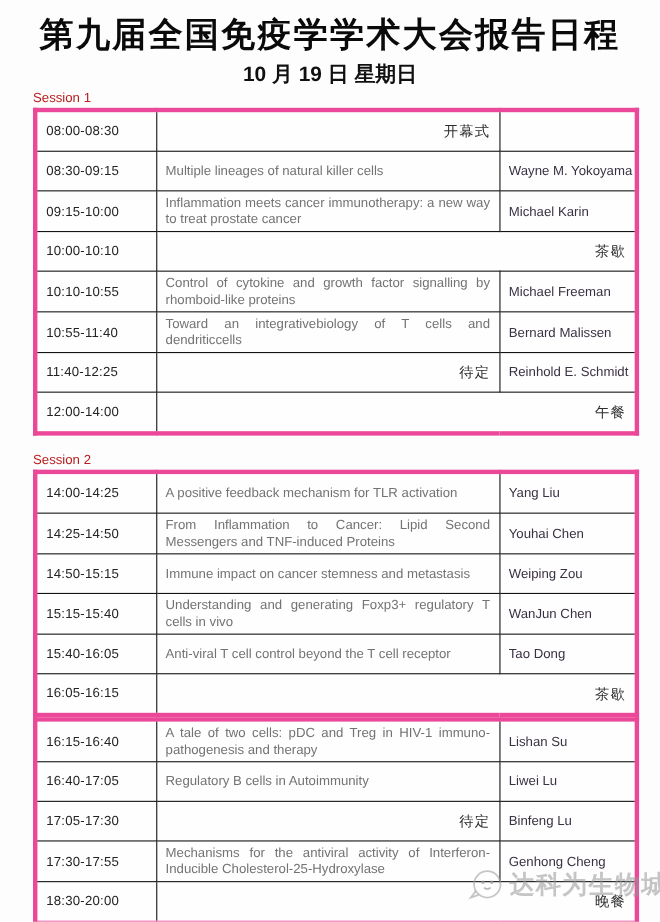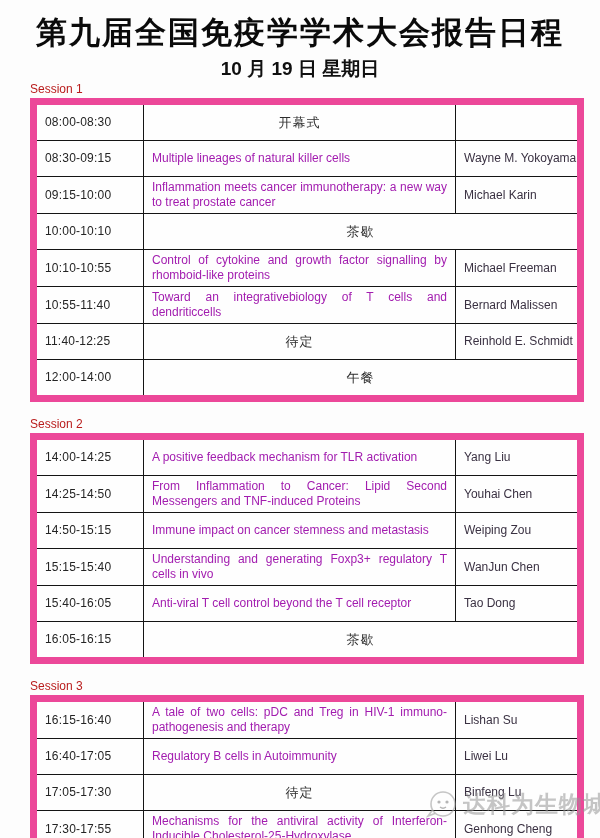--- a/index.html
+++ b/index.html
@@ -45,24 +45,24 @@
   }
   table.schedule td {
     border:1px solid #141414;
     font-size:12px;
     line-height:15px;
     vertical-align:middle;
     height:29px;
     padding:3px 8px;
     overflow:hidden;
   }
-  table.schedule { border:7px solid #ec4899; }
+  table.schedule { border:4px solid #ec4899; }
   td.time   { color:#242424; letter-spacing:0.2px; }
-  td.topic  { text-align:justify; color:#a21caf; }
-  td.topic.zh { text-align:center; font-size:13px; color:#2d2d2d; letter-spacing:1px; }
+  td.topic  { text-align:justify; color:#737373; }
+  td.topic.zh { text-align:right; font-size:13px; color:#2d2d2d; letter-spacing:1px; }
   td.speaker { color:#3a3142; white-space:nowrap; padding-left:6px; padding-right:2px; font-size:11.5px; }
   .col-time    { width:110px; }
   .col-topic   { width:312px; }
   .col-speaker { width:125px; }
   .watermark {
     position:absolute;
     left:424px; top:789px;
     display:flex;
     align-items:center;
     gap:5px;
@@ -169,21 +169,20 @@
         <td class="topic">Anti-viral T cell control beyond the T cell receptor</td>
         <td class="speaker">Tao Dong</td>
       </tr>
       <tr>
         <td class="time">16:05-16:15</td>
         <td class="topic zh" colspan="2">茶歇</td>
       </tr>
     </tbody>
       </table>
 
-    <div class="session-label later">Session 3</div>
     <table class="schedule">
       <colgroup>
           <col class="col-time">
           <col class="col-topic">
           <col class="col-speaker">
         </colgroup>
       <tbody>
           <tr>
         <td class="time">16:15-16:40</td>
         <td class="topic">A tale of two cells: pDC and Treg in HIV-1 immuno-pathogenesis and therapy</td>

